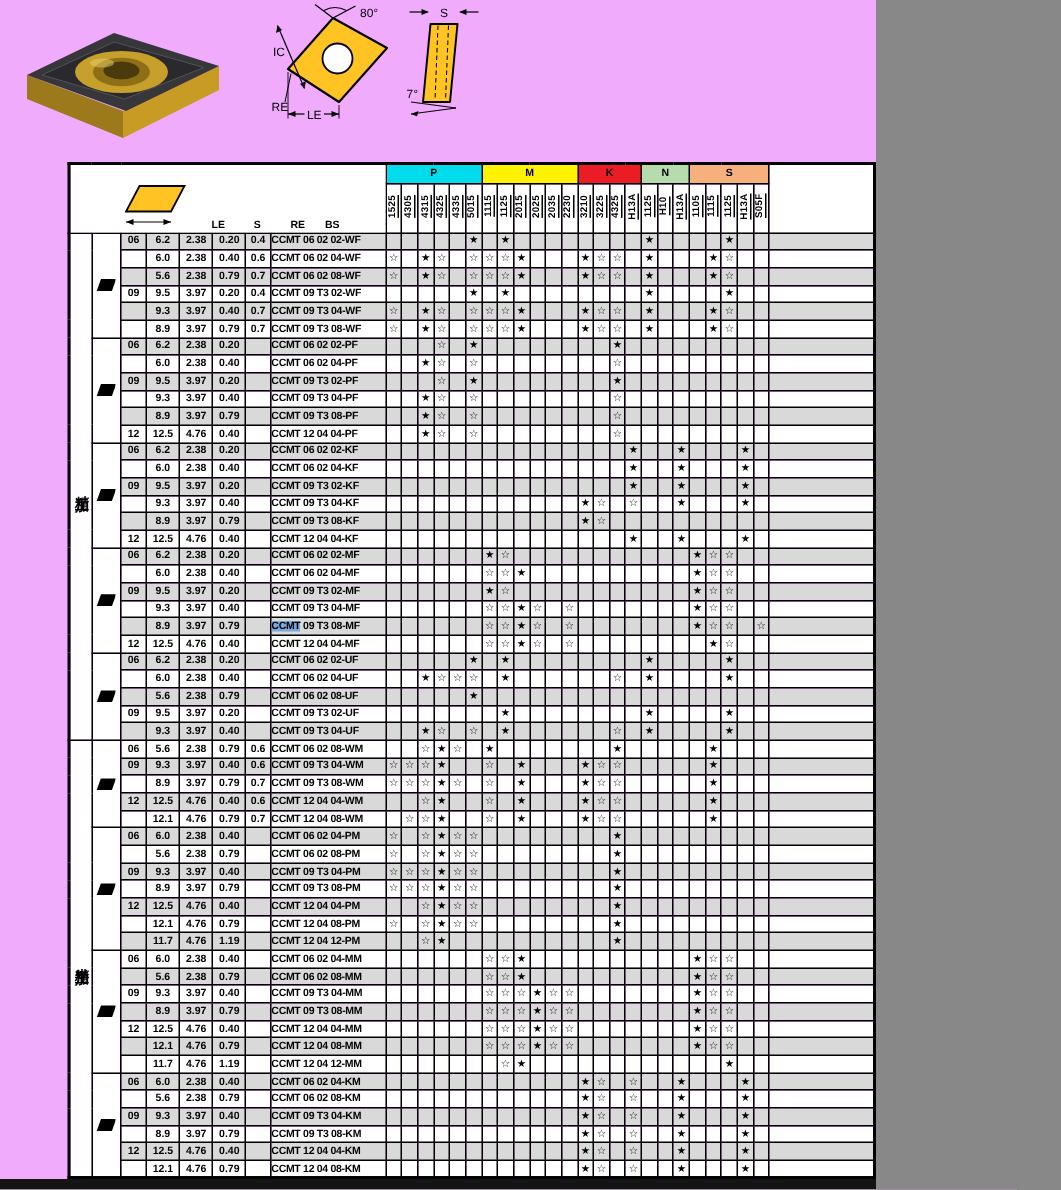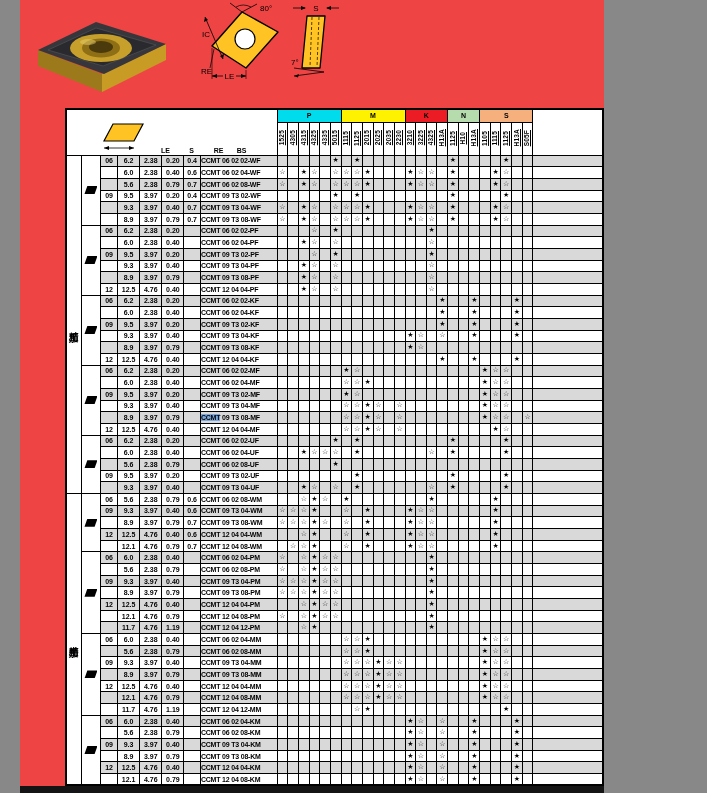--- a/index.html
+++ b/index.html
@@ -1,17 +1,17 @@
 <!DOCTYPE html>
 <html><head>
 <meta charset="utf-8">
 <style>
   html,body{margin:0;padding:0;background:#888;}
-  #page{position:relative;width:584px;height:793px;background:#ef4444;overflow:hidden;
-        font-family:"Liberation Sans",sans-serif;margin-left:20px;}
+  #page{position:relative;width:584px;height:793px;background:#f0abfc;overflow:hidden;
+        font-family:"Liberation Sans",sans-serif;}
   
   .fig{position:absolute;}
   
   #cattab{position:absolute;left:45px;top:108px;border-collapse:collapse;table-layout:fixed;
           border:2px solid #000;}
   #cattab td{border:1px solid #000;padding:0;font-size:7px;line-height:1;vertical-align:middle;
              overflow:hidden;}
   tr.hr1{height:13px;}
   tr.hr2{height:33px;}
   td.band{font-weight:700;font-size:9px;text-align:center;border-left:2px solid #000;color:#000;}

